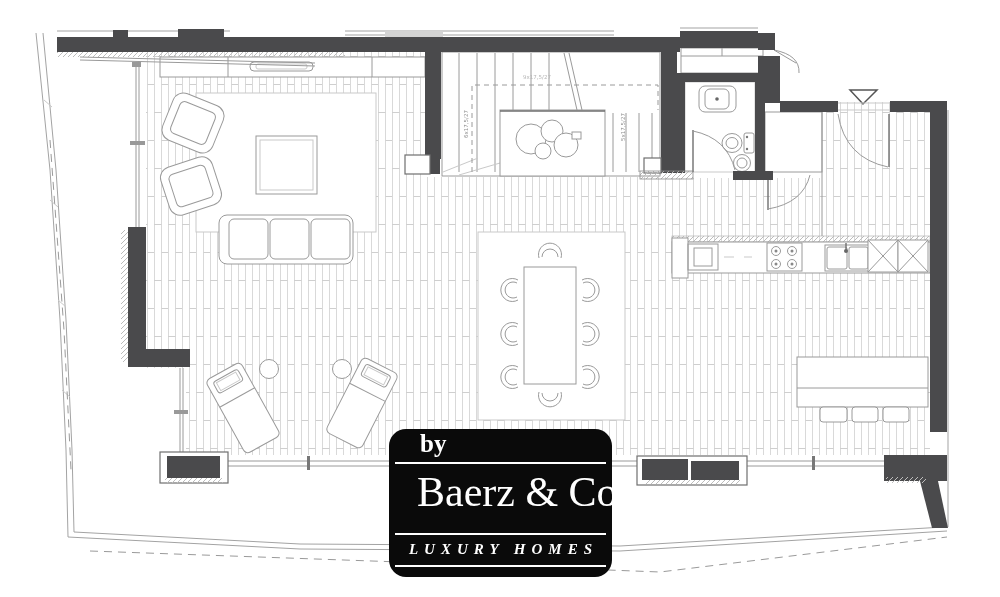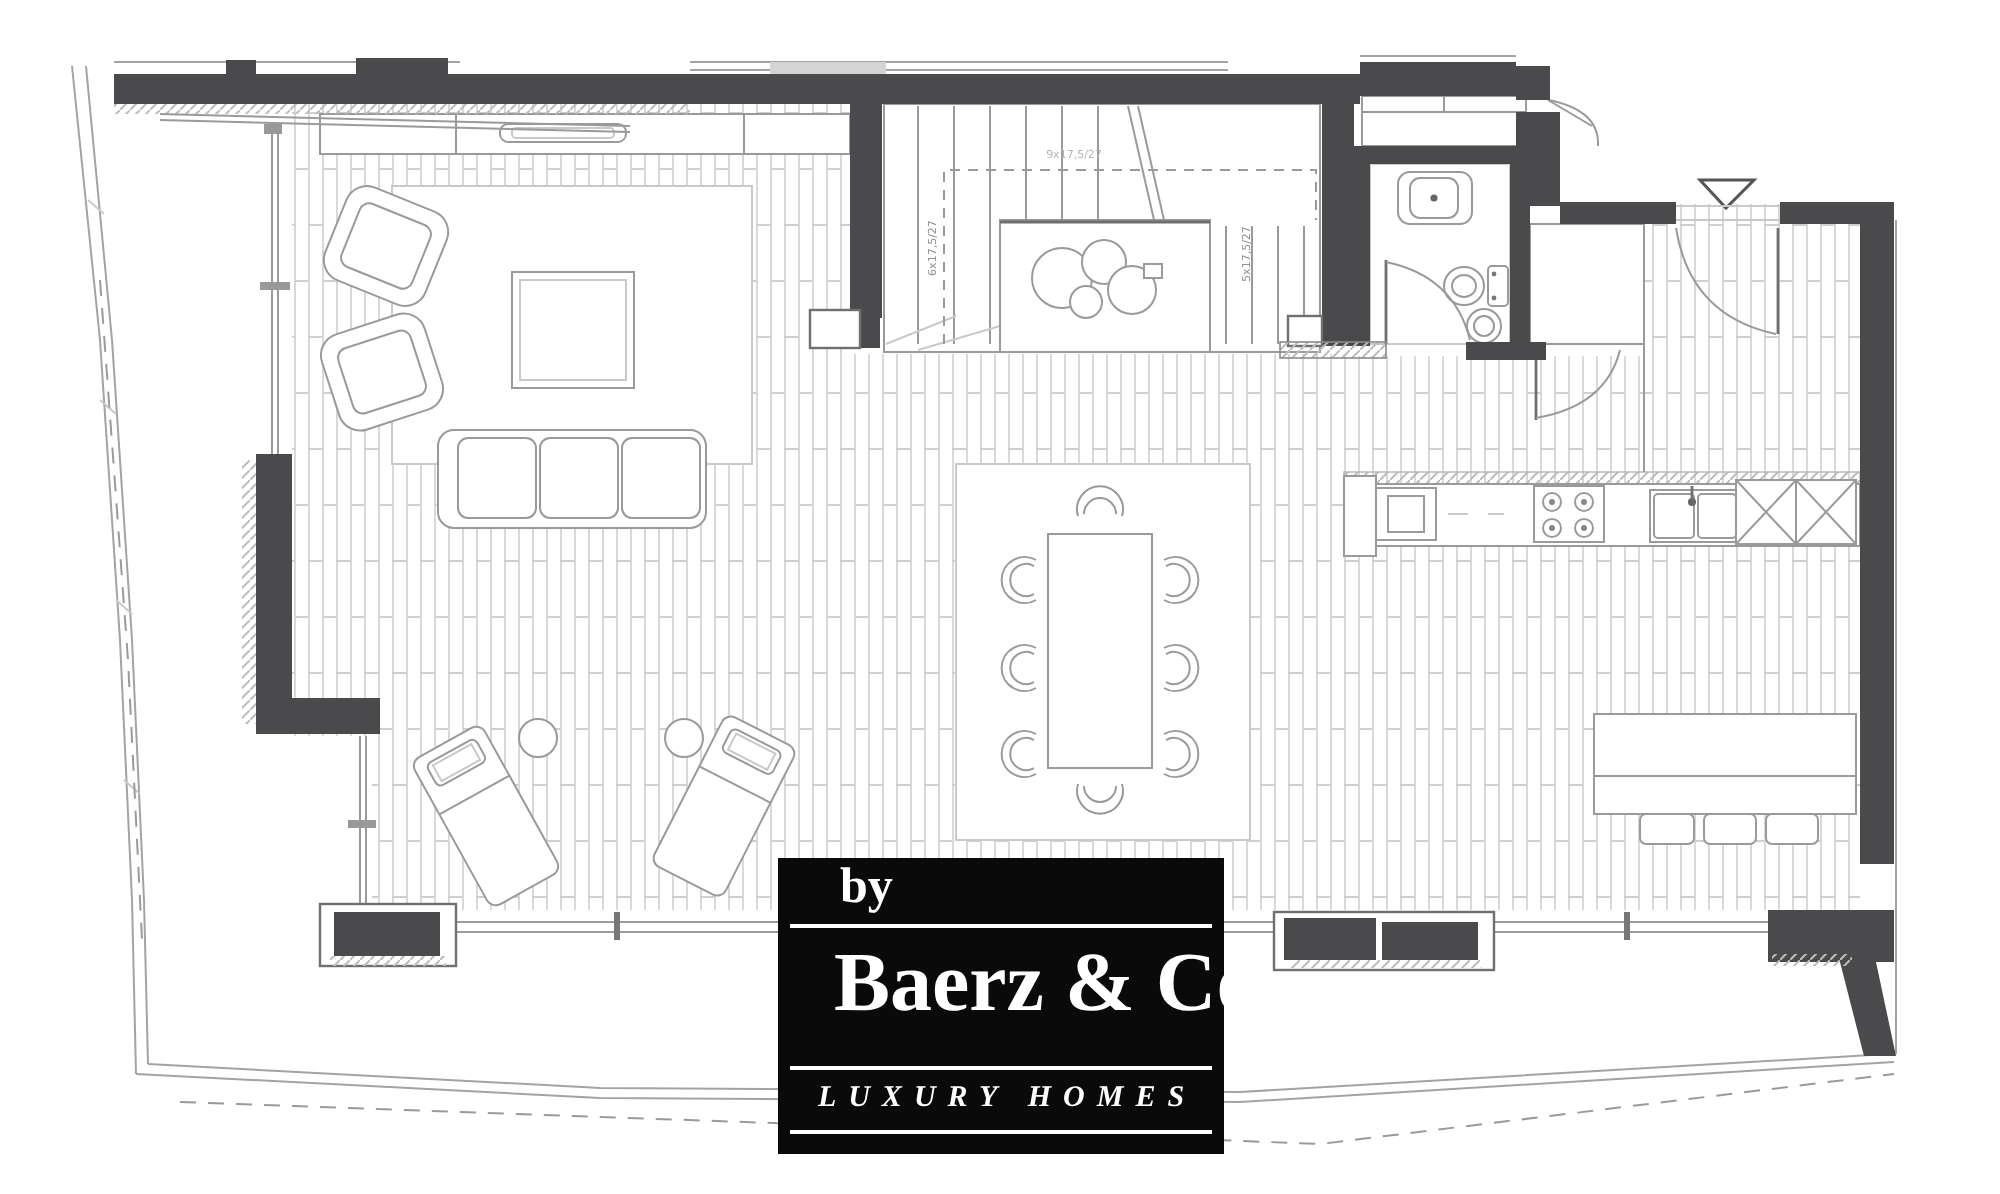--- a/index.html
+++ b/index.html
@@ -15,26 +15,26 @@
   .fwl{fill:#fff;stroke:var(--line_light);stroke-width:1;}
   .fwd{fill:#fff;stroke:var(--line_dark);stroke-width:1.2;}
   .dash{stroke:var(--line);stroke-width:1;fill:none;stroke-dasharray:5 4;}
   .bnd{stroke:#a3a3a3;stroke-width:1;fill:none;}
   .bndd{stroke:#9a9a9a;stroke-width:1;fill:none;stroke-dasharray:8 6;}
   .lbl{font-family:"DejaVu Sans",sans-serif;font-size:5.5px;fill:#8f8f8f;text-anchor:middle;}
   .lblf{font-family:"DejaVu Sans",sans-serif;font-size:5.5px;fill:#b5b5b5;text-anchor:middle;}
   
   #logo{position:absolute;left:389px;top:429px;width:223px;height:148px;
         background:var(--logo_bg);color:var(--logo_text);
-        font-family:"Liberation Serif","DejaVu Serif",serif;}
+        font-family:"Liberation Serif","DejaVu Serif",serif;border-radius:17px;}
   #logo .by{position:absolute;left:31px;top:1px;font-size:25px;font-weight:bold;}
   #logo .rule{position:absolute;left:6px;right:6px;height:2px;background:#fff;}
   #logo .r1{top:33px;} #logo .r2{top:104px;} #logo .r3{top:136px;}
   #logo .name{position:absolute;top:39px;left:0;right:0;text-align:center;
-              font-size:42px;font-weight:bold;white-space:nowrap;margin-left:28px;}
+              font-size:42px;font-weight:normal;white-space:nowrap;margin-left:28px;}
   #logo .tag{position:absolute;top:112px;left:0;right:0;text-align:center;
              font-size:15px;font-weight:bold;letter-spacing:6px;text-indent:6px;white-space:nowrap;font-style:italic;}
 </style>
 </head>
 <body>
 
 <div id="canvas">
 <svg width="1000" height="597" viewBox="0 0 1000 597">
   <defs>
     <pattern id="plankp" width="14" height="56" patternUnits="userSpaceOnUse">

